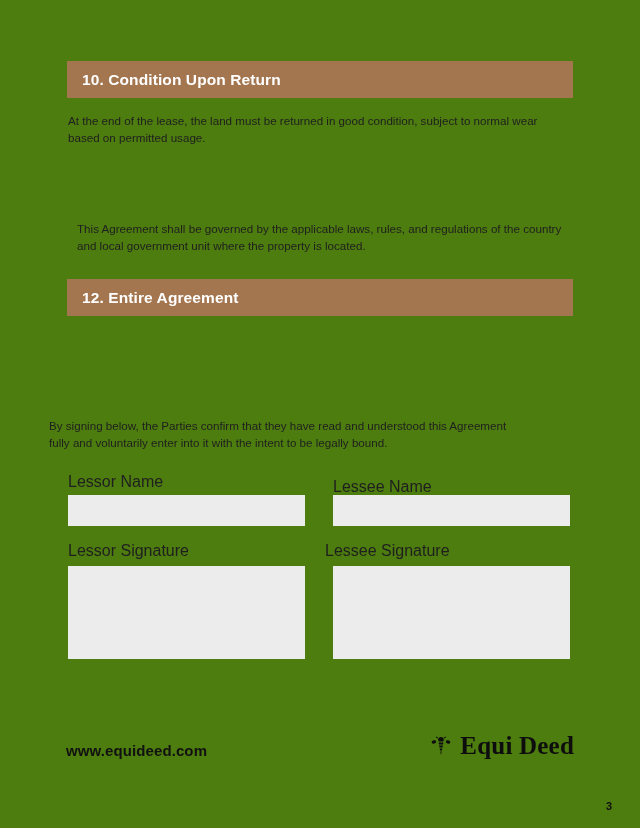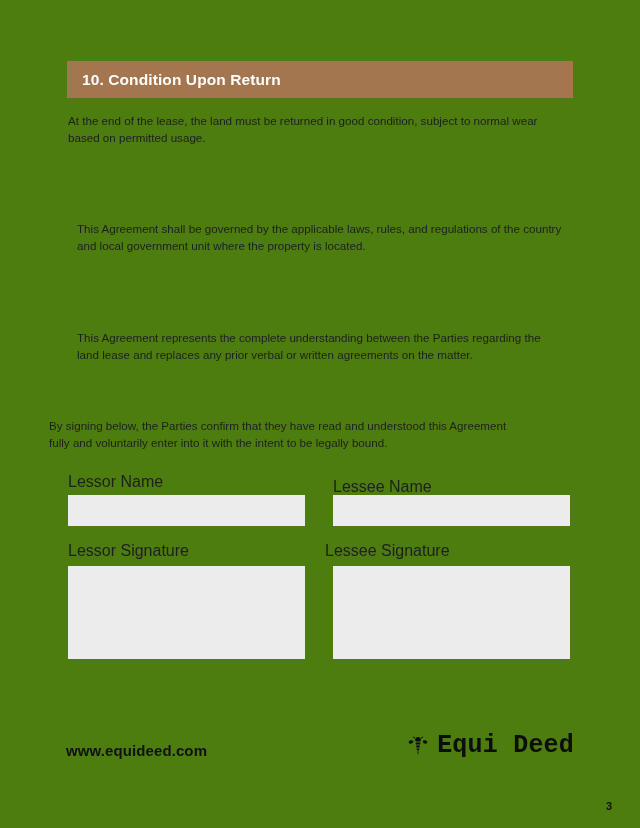--- a/index.html
+++ b/index.html
@@ -78,21 +78,21 @@
     display: flex;
     align-items: center;
     gap: 8px;
   }
   .brand-mark {
     width: 22px;
     height: 22px;
     display: block;
   }
   .brand-name {
-    font-family: Liberation Mono, monospace;
+    font-family: Liberation Serif, serif;
     font-size: 25px;
     font-weight: bold;
     color: #0d0d0d;
     line-height: 1;
     letter-spacing: 0.2px;
   }
   .page-number {
     position: absolute;
     right: 28px;
     top: 800px;
@@ -106,21 +106,23 @@
 
 <div class="page">
 
   <div class="section-bar" style="top:61px; background:#a4764f;">
     <span class="section-title">10. Condition Upon Return</span>
   </div>
   <div class="body-text" style="left:68px; top:113px; width:488px;">At the end of the lease, the land must be returned in good condition, subject to normal wear based on permitted usage.</div>
 
   <div class="body-text" style="left:77px; top:221px; width:485px;">This Agreement shall be governed by the applicable laws, rules, and regulations of the country and local government unit where the property is located.</div>
 
-  <div class="body-text" style="left:77px; top:330px; width:472px;">This Agreement represents the complete understanding between the Parties regarding the land lease and replaces any prior verbal or written agreements on the matter.</div>
+  <div class="section-bar" style="top:279px; background:#a4764f;">
+    <span class="section-title">12. Entire Agreement</span>
+  </div>
 
   <div class="body-text" style="left:49px; top:418px; width:478px;">By signing below, the Parties confirm that they have read and understood this Agreement fully and voluntarily enter into it with the intent to be legally bound.</div>
 
   <div class="field-label" style="left:68px; top:474px;">Lessor Name</div>
   <div class="field-box" style="left:68px; top:495px; width:237px; height:31px;"></div>
 
   <div class="field-label" style="left:333px; top:479px;">Lessee Name</div>
   <div class="field-box" style="left:333px; top:495px; width:237px; height:31px;"></div>
 
   <div class="field-label" style="left:68px; top:543px;">Lessor Signature</div>

